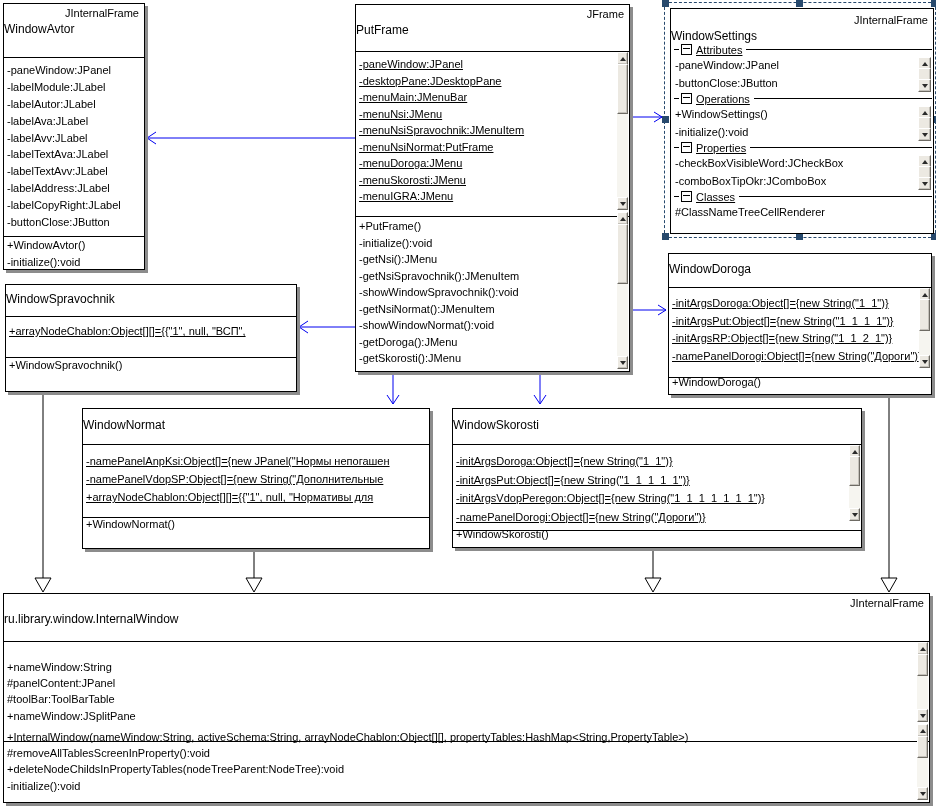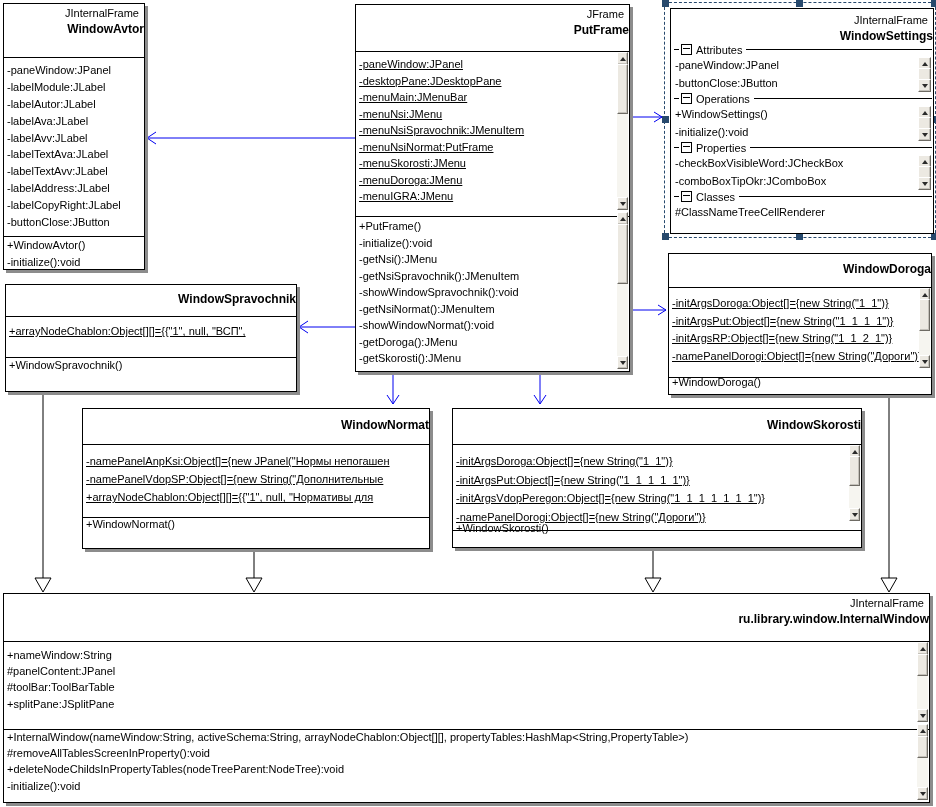--- a/index.html
+++ b/index.html
@@ -7,21 +7,21 @@
           font-family:"Liberation Sans","DejaVu Sans",sans-serif;font-size:11px;color:#000;}
   svg{position:absolute;left:0;top:0;pointer-events:none;}
   .blue{stroke:var(--blue);fill:none;stroke-width:1;}
   .gen{stroke:#000;fill:none;stroke-width:1;}
   .gentri{stroke:#000;fill:#fff;stroke-width:1;}
 
   .box{position:absolute;background:#fff;border:1px solid #000;box-shadow:3px 3px 0 var(--shadow);}
   .box.nosh{box-shadow:none;}
   .hd{position:absolute;left:0;top:0;right:0;border-bottom:1px solid #000;overflow:hidden;}
   .st{height:14px;line-height:14px;text-align:right;padding:2px 5px 0 0;white-space:nowrap;}
-  .nm{font-weight:bold;font-size:12px;text-align:right;white-space:nowrap;padding-top:2px;}
+  .nm{font-weight:normal;font-size:12px;text-align:left;white-space:nowrap;padding-top:2px;}
   .hd.solo .nm{padding-top:8px;}
   .cp{position:absolute;left:0;right:0;overflow:hidden;white-space:nowrap;}
   .cp.attrs{border-bottom:1px solid #000;}
   .mrow{height:var(--rh,17px);line-height:var(--rh,17px);padding-left:3px;white-space:nowrap;}
   .ul .mrow{text-decoration:underline;}
 
   
   .sb{position:absolute;right:1px;width:11px;background:#f6f5f0;}
   .sb.mini{width:13px;right:2px;background:#f1efe9;}
   .sbtn{position:absolute;left:0;right:0;height:11px;background:#ece9e2;
@@ -35,21 +35,21 @@
   .tri.down{border-left:3px solid transparent;border-right:3px solid transparent;border-top:4px solid #2a2a2a;}
 
   
   .hd2{padding-top:2px;}
   .shdr{display:flex;align-items:center;height:13px;padding-left:3px;}
   .hl{border-top:1px solid #000;height:0;}
   .hl.l{width:5px;}
   .hl.r{flex:1;margin-right:1px;}
   .cicon{width:9px;height:9px;border:1px solid #000;margin:0 4px 0 2px;background:#fff;flex:0 0 auto;}
   .cicon::before{content:"";display:block;margin:3px 1px 0 1px;border-top:1px solid #000;}
-  .shlabel{padding:0 4px 0 0;white-space:nowrap;}
+  .shlabel{padding:0 4px 0 0;white-space:nowrap;text-decoration:underline;}
   .sitems{position:relative;}
   .sitems .mrow{height:18px;line-height:18px;padding-left:4px;}
 
   
   .selrect{position:absolute;border:1px dashed var(--navy);}
   .hdl{position:absolute;width:7px;height:7px;background:var(--navy);}
 </style>
 </head>
 <body>
 
@@ -128,22 +128,22 @@
       <div class="st">JFrame</div>
       <div class="nm">PutFrame</div>
     </div>
     <div class="cp attrs ul" style="top:46px;height:160px;padding-top:5px;--rh:16.5px">
         <div class="mrow">-paneWindow:JPanel</div>
         <div class="mrow">-desktopPane:JDesktopPane</div>
         <div class="mrow">-menuMain:JMenuBar</div>
         <div class="mrow">-menuNsi:JMenu</div>
         <div class="mrow">-menuNsiSpravochnik:JMenuItem</div>
         <div class="mrow">-menuNsiNormat:PutFrame</div>
+        <div class="mrow">-menuDoroga:JMenu</div>
         <div class="mrow">-menuSkorosti:JMenu</div>
-        <div class="mrow">-menuDoroga:JMenu</div>
         <div class="mrow">-menuIGRA:JMenu</div>
       </div>
     <div class="sb" style="top:47px;height:158px">
       <div class="sbtn t">
           <i class="tri up"></i>
         </div>
       <div class="sthumb" style="top:12px;height:48px"></div>
       <div class="sbtn b">
           <i class="tri down"></i>
         </div>
@@ -320,35 +320,35 @@
       </div>
     <div class="sb" style="top:36px;height:76px">
       <div class="sbtn t">
           <i class="tri up"></i>
         </div>
       <div class="sthumb" style="top:11px;height:28px"></div>
       <div class="sbtn b">
           <i class="tri down"></i>
         </div>
     </div>
-    <div class="cp" style="top:104px;bottom:0;padding-top:7px;--rh:17px">
+    <div class="cp" style="top:110px;bottom:0;padding-top:7px;--rh:17px">
         <div class="mrow">+WindowSkorosti()</div>
       </div>
   </div>
 
   <div class="box" style="left:3px;top:593px;width:925px;height:208px">
     <div class="hd" style="height:47px">
       <div class="st">JInternalFrame</div>
       <div class="nm">ru.library.window.InternalWindow</div>
     </div>
-    <div class="cp attrs" style="top:47px;height:82px;padding-top:6px;--rh:16.2px">
+    <div class="cp attrs" style="top:59px;height:82px;padding-top:6px;--rh:16.2px">
         <div class="mrow">+nameWindow:String</div>
         <div class="mrow">#panelContent:JPanel</div>
         <div class="mrow">#toolBar:ToolBarTable</div>
-        <div class="mrow">+splitPane:JSplitPane</div>
+        <div class="mrow">+nameWindow:JSplitPane</div>
       </div>
     <div class="sb" style="top:48px;height:80px">
       <div class="sbtn t">
           <i class="tri up"></i>
         </div>
       <div class="sthumb" style="top:12px;height:20px"></div>
       <div class="sbtn b">
           <i class="tri down"></i>
         </div>
     </div>

